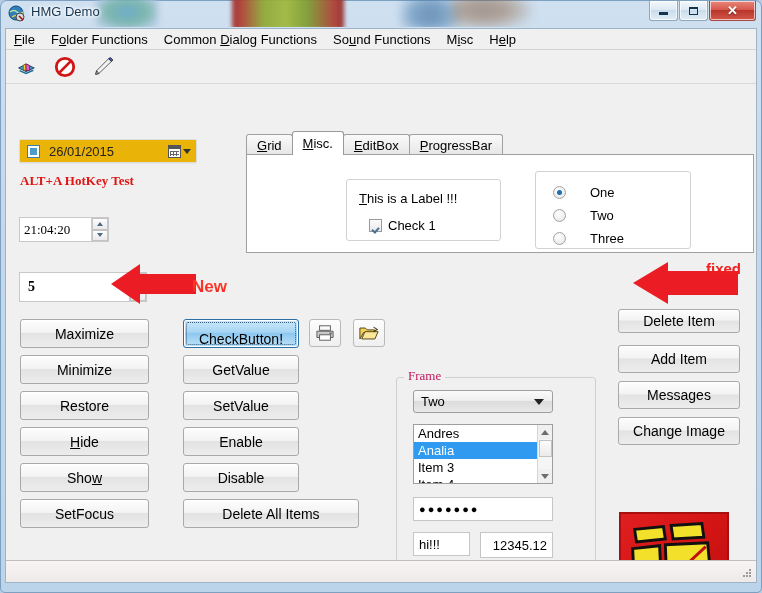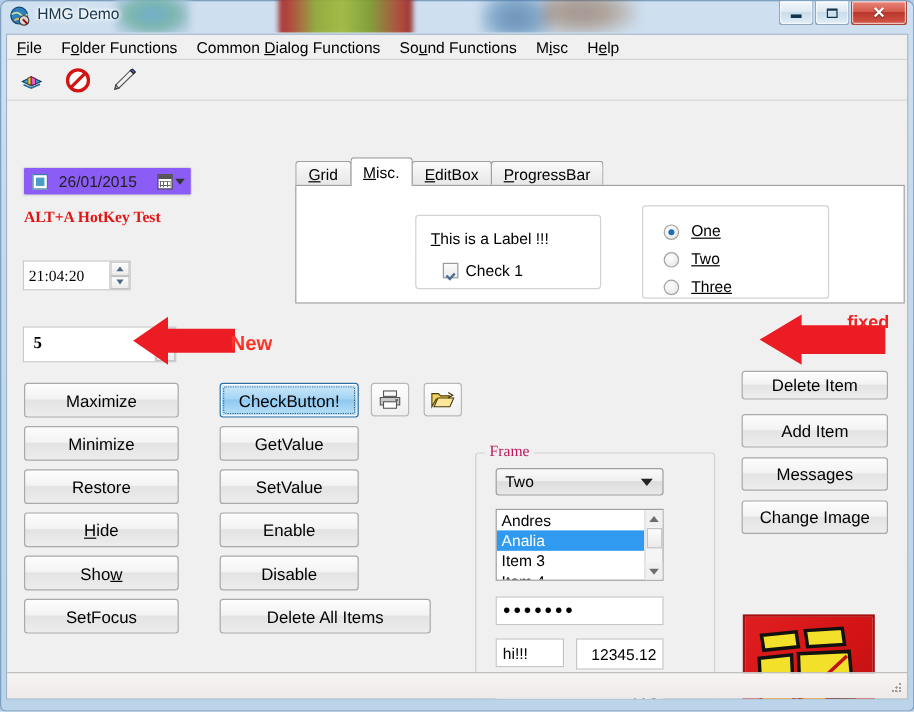--- a/index.html
+++ b/index.html
@@ -59,22 +59,22 @@
   .menuitem u{text-decoration:underline;}
 
   .toolbar{position:absolute;left:0;top:21px;width:100%;height:34px;
     background:#f0f0f0;border-bottom:1px solid #d8d8d8;box-sizing:border-box;
     display:flex;align-items:center;padding-left:7px;gap:13px;}
   .tbbtn{width:26px;height:26px;display:flex;align-items:center;justify-content:center;}
 
   .body-area{position:absolute;left:0;top:56px;width:100%;height:475px;background:#f0f0f0;}
 
   
-  .datepick{position:absolute;left:13px;top:54px;width:141px;height:24px;
-    background:#8b5cf6;border:1px solid #dcdcdc;border-radius:2px;box-sizing:border-box;
+  .datepick{position:absolute;left:13px;top:54px;width:178px;height:24px;
+    background:#eab308;border:1px solid #dcdcdc;border-radius:2px;box-sizing:border-box;
     display:flex;align-items:center;box-shadow:0 1px 1px rgba(0,0,0,.04);}
   .dp-check{width:13px;height:13px;margin-left:7px;border:1px solid #3a7fa8;background:#fff;
     display:flex;align-items:center;justify-content:center;box-sizing:border-box;}
   .dp-check i{width:7px;height:7px;background:#4a9cc9;display:block;}
   .dp-text{margin-left:9px;font-size:13px;color:#222;}
   .dp-btn{margin-left:auto;margin-right:5px;display:flex;align-items:center;gap:2px;}
   .cal-ico{width:13px;height:13px;border:1px solid #555;box-sizing:border-box;
     background:linear-gradient(180deg,#555 0 3px,#fff 3px 100%);position:relative;}
   .cal-ico::after{content:"";position:absolute;left:1px;top:5px;width:9px;height:5px;
     background:repeating-linear-gradient(90deg,#666 0 1px,transparent 1px 3px),
@@ -124,21 +124,21 @@
   .grp-radio{position:absolute;left:288px;top:16px;width:156px;height:78px;}
 
   .lbl-text{position:absolute;left:12px;top:11px;font-size:13px;color:#000;}
   .lbl-text u{text-decoration:underline;}
   .chk-row{position:absolute;left:12px;top:38px;display:flex;align-items:center;gap:6px;font-size:13px;margin-left:10px;}
   .chkbox{width:13px;height:13px;border:1px solid #9a9a9a;background:linear-gradient(180deg,#fbfbfb,#eaeaea);
     box-sizing:border-box;position:relative;}
   .chkbox::after{content:"";position:absolute;left:3px;top:6px;width:3px;height:5px;
     border:solid #4a6f92;border-width:0 2px 2px 0;transform:rotate(42deg);}
 
-  .rd-row{display:flex;align-items:flex-end;gap:10px;font-size:13px;color:#000;margin-bottom:8px;text-decoration:underline;}
+  .rd-row{display:flex;align-items:center;gap:24px;font-size:13px;color:#000;margin-bottom:8px;}
   .rdo{width:13px;height:13px;border-radius:50%;border:1px solid #a3a3a3;
     background:radial-gradient(circle at 40% 35%,#fff 0%,#eee 60%,#dcdcdc 100%);
     box-sizing:border-box;position:relative;}
   .rdo.on::after{content:"";position:absolute;left:3px;top:3px;width:5px;height:5px;border-radius:50%;
     background:#1b6fb5;}
   .rd-list{position:absolute;left:17px;top:13px;}
 
   
   .btn{position:absolute;display:flex;align-items:center;justify-content:center;
     font-size:14px;color:#000;border:1px solid #a9a9a9;border-radius:3px;box-sizing:border-box;
@@ -394,21 +394,21 @@
         </div>
       <div class="btn" style="left:14px;top:378px;width:129px;height:29px;">
           <span>Sho</span>
           <u>w</u>
           <span></span>
         </div>
       <div class="btn" style="left:14px;top:414px;width:129px;height:29px;">
           <span>SetFocus</span>
         </div>
 
-      <div class="btn checked" style="left:177px;top:234px;width:116px;height:29px;">
+      <div class="btn checked" style="left:177px;top:234px;width:116px;height:29px;align-items:flex-end;">
         <span class="focusring"></span>
         <span>CheckButton!</span>
       </div>
       <div class="btn" style="left:177px;top:270px;width:116px;height:29px;">
           <span>GetValue</span>
         </div>
       <div class="btn" style="left:177px;top:306px;width:116px;height:29px;">
           <span>SetValue</span>
         </div>
       <div class="btn" style="left:177px;top:342px;width:116px;height:29px;">

